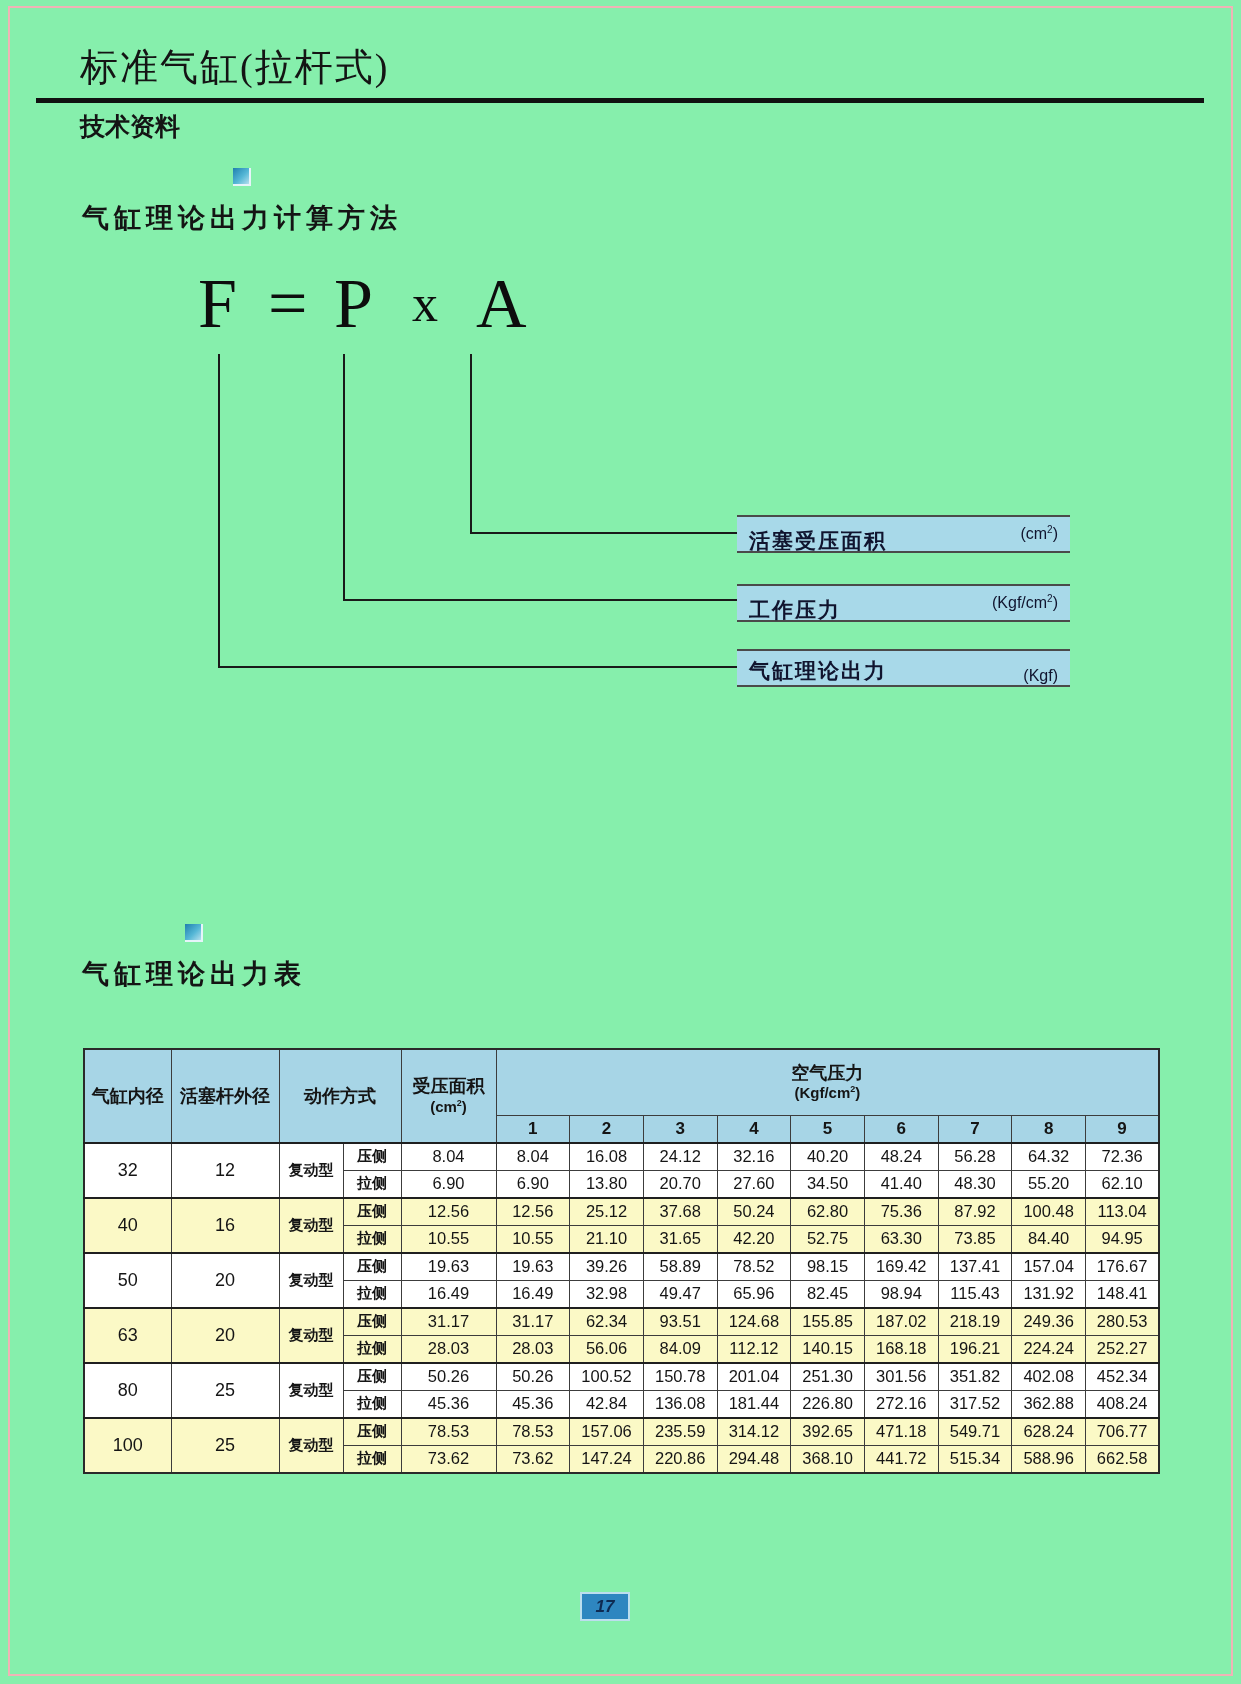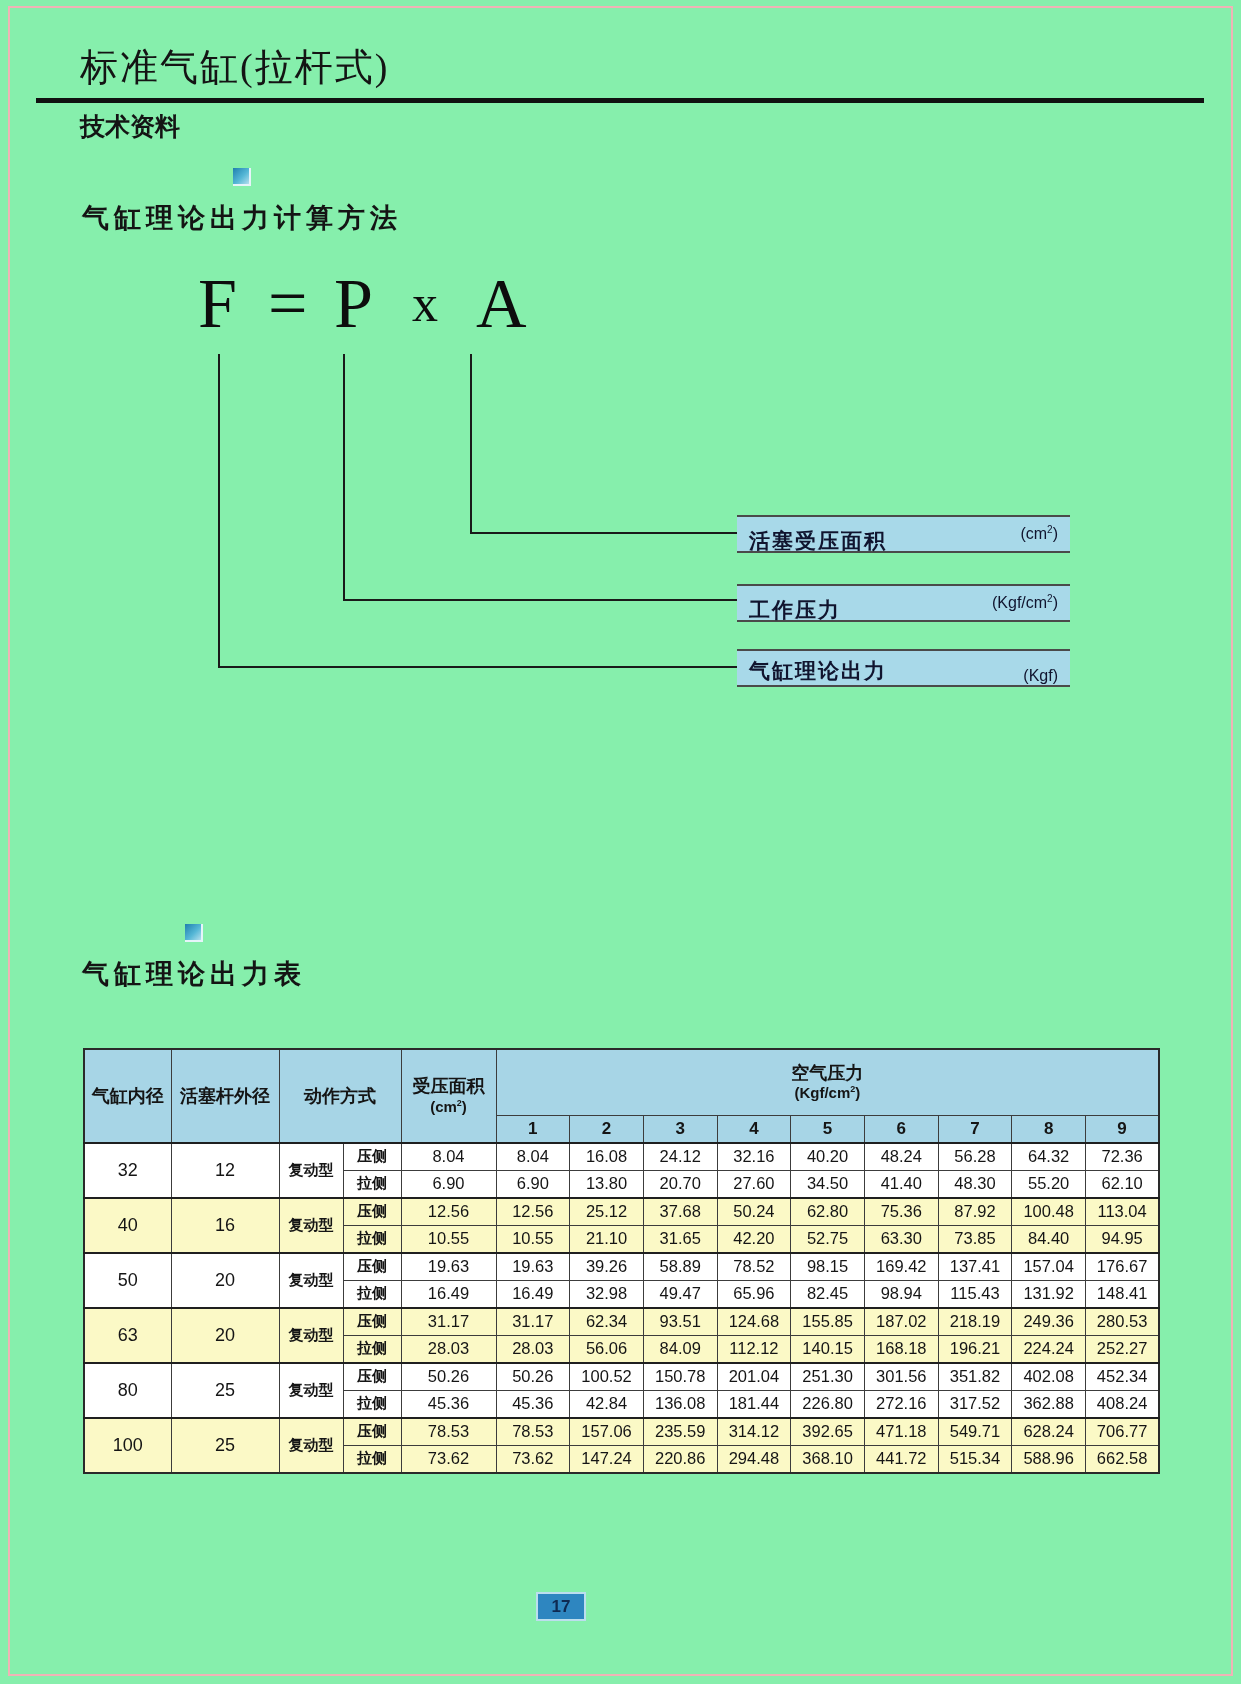--- a/index.html
+++ b/index.html
@@ -53,23 +53,23 @@
   .force-table thead tr:first-child{height:66px;}
   .force-table thead{border-bottom:2px solid #1f1f1f;}
   .force-table tbody td{height:26px;font-size:16.5px;background:#fff;}
   .force-table tbody .c-bore,.force-table tbody .c-rod{font-size:18px;}
   .force-table tbody .c-action,.force-table tbody .c-side{font-family:"Liberation Serif","DejaVu Serif",serif;
                font-weight:bold;font-size:15px;}
   .force-table tbody tr.hl td{background:#fbf9c6;}
   .force-table tbody tr.group-start td{border-top:2px solid #1f1f1f;}
 
   
-  .page-number{position:absolute;left:536px;top:1592px;width:46px;height:25px;background:#2e86c0;
+  .page-number{position:absolute;left:580px;top:1592px;width:46px;height:25px;background:#2e86c0;
                border:2px solid #bcdeee;display:flex;align-items:center;justify-content:center;
-               font-family:"Liberation Sans","DejaVu Sans",sans-serif;font-weight:bold;font-size:17px;color:#0e2a52;}
+               font-family:"Liberation Sans","DejaVu Sans",sans-serif;font-weight:bold;font-size:17px;color:#0e2a52;font-style:italic;}
 </style>
 </head>
 <body>
 
 <div class="page">
   <div class="outer-frame"></div>
 
   <div class="page-title">标准气缸(拉杆式)</div>
   <div class="header-rule"></div>
   <div class="subtitle">技术资料</div>

